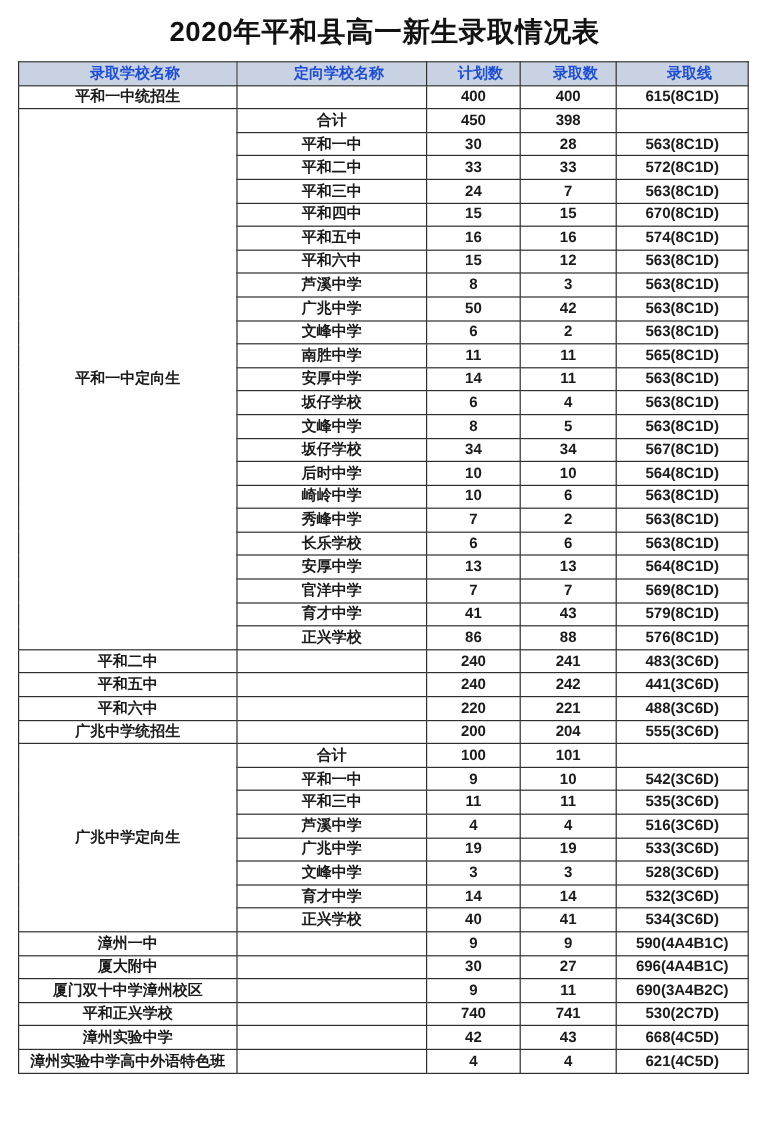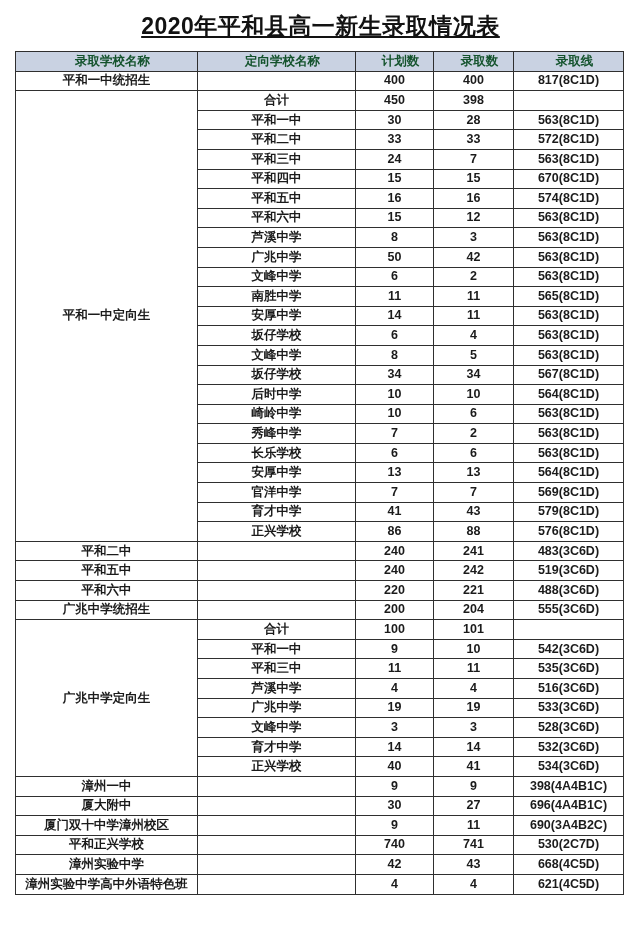--- a/index.html
+++ b/index.html
@@ -16,21 +16,20 @@
     overflow: hidden;
   }
   .title {
     margin: 0;
     padding-top: 11px;
     text-align: center;
     font-size: 23px;
     font-weight: bold;
     color: #121212;
     letter-spacing: 0.5px;
-    text-decoration: underline;
   }
   table.admissions {
     border-collapse: collapse;
     table-layout: fixed;
     width: 608px;
     margin: 9px 0 0 15px;
     border: 1.5px solid var(--border-color, #2f2f2f);
   }
   table.admissions th,
   table.admissions td {
@@ -41,21 +40,21 @@
     font-size: 12.5px;
     color: #1b1b1b;
     padding: 0;
     height: 18.6px; 
     line-height: 1.05;
     overflow: hidden;
     white-space: nowrap;
   }
   table.admissions thead th {
     background: var(--header-bg, #c9d2e2);
-    color: #14532d;
+    color: #1d4ed8;
     padding-left: 12px;
   }
   col.c0 { width: 182px; }
   col.c1 { width: 158px; }
   col.c2 { width: 78px; }
   col.c3 { width: 80px; }
   col.c4 { width: 110px; }
 </style>
 </head>
 <body>
@@ -78,21 +77,21 @@
           <th>录取数</th>
           <th>录取线</th>
         </tr>
     </thead>
     <tbody id="table-body">
         <tr>
           <td>平和一中统招生</td>
           <td></td>
           <td>400</td>
           <td>400</td>
-          <td>817(8C1D)</td>
+          <td>615(8C1D)</td>
         </tr>
         <tr>
           <td rowspan="23">平和一中定向生</td>
           <td>合计</td>
           <td>450</td>
           <td>398</td>
           <td></td>
         </tr>
         <tr>
           <td>平和一中</td>
@@ -231,21 +230,21 @@
           <td></td>
           <td>240</td>
           <td>241</td>
           <td>483(3C6D)</td>
         </tr>
         <tr>
           <td>平和五中</td>
           <td></td>
           <td>240</td>
           <td>242</td>
-          <td>519(3C6D)</td>
+          <td>441(3C6D)</td>
         </tr>
         <tr>
           <td>平和六中</td>
           <td></td>
           <td>220</td>
           <td>221</td>
           <td>488(3C6D)</td>
         </tr>
         <tr>
           <td>广兆中学统招生</td>
@@ -301,21 +300,21 @@
           <td>正兴学校</td>
           <td>40</td>
           <td>41</td>
           <td>534(3C6D)</td>
         </tr>
         <tr>
           <td>漳州一中</td>
           <td></td>
           <td>9</td>
           <td>9</td>
-          <td>398(4A4B1C)</td>
+          <td>590(4A4B1C)</td>
         </tr>
         <tr>
           <td>厦大附中</td>
           <td></td>
           <td>30</td>
           <td>27</td>
           <td>696(4A4B1C)</td>
         </tr>
         <tr>
           <td>厦门双十中学漳州校区</td>

